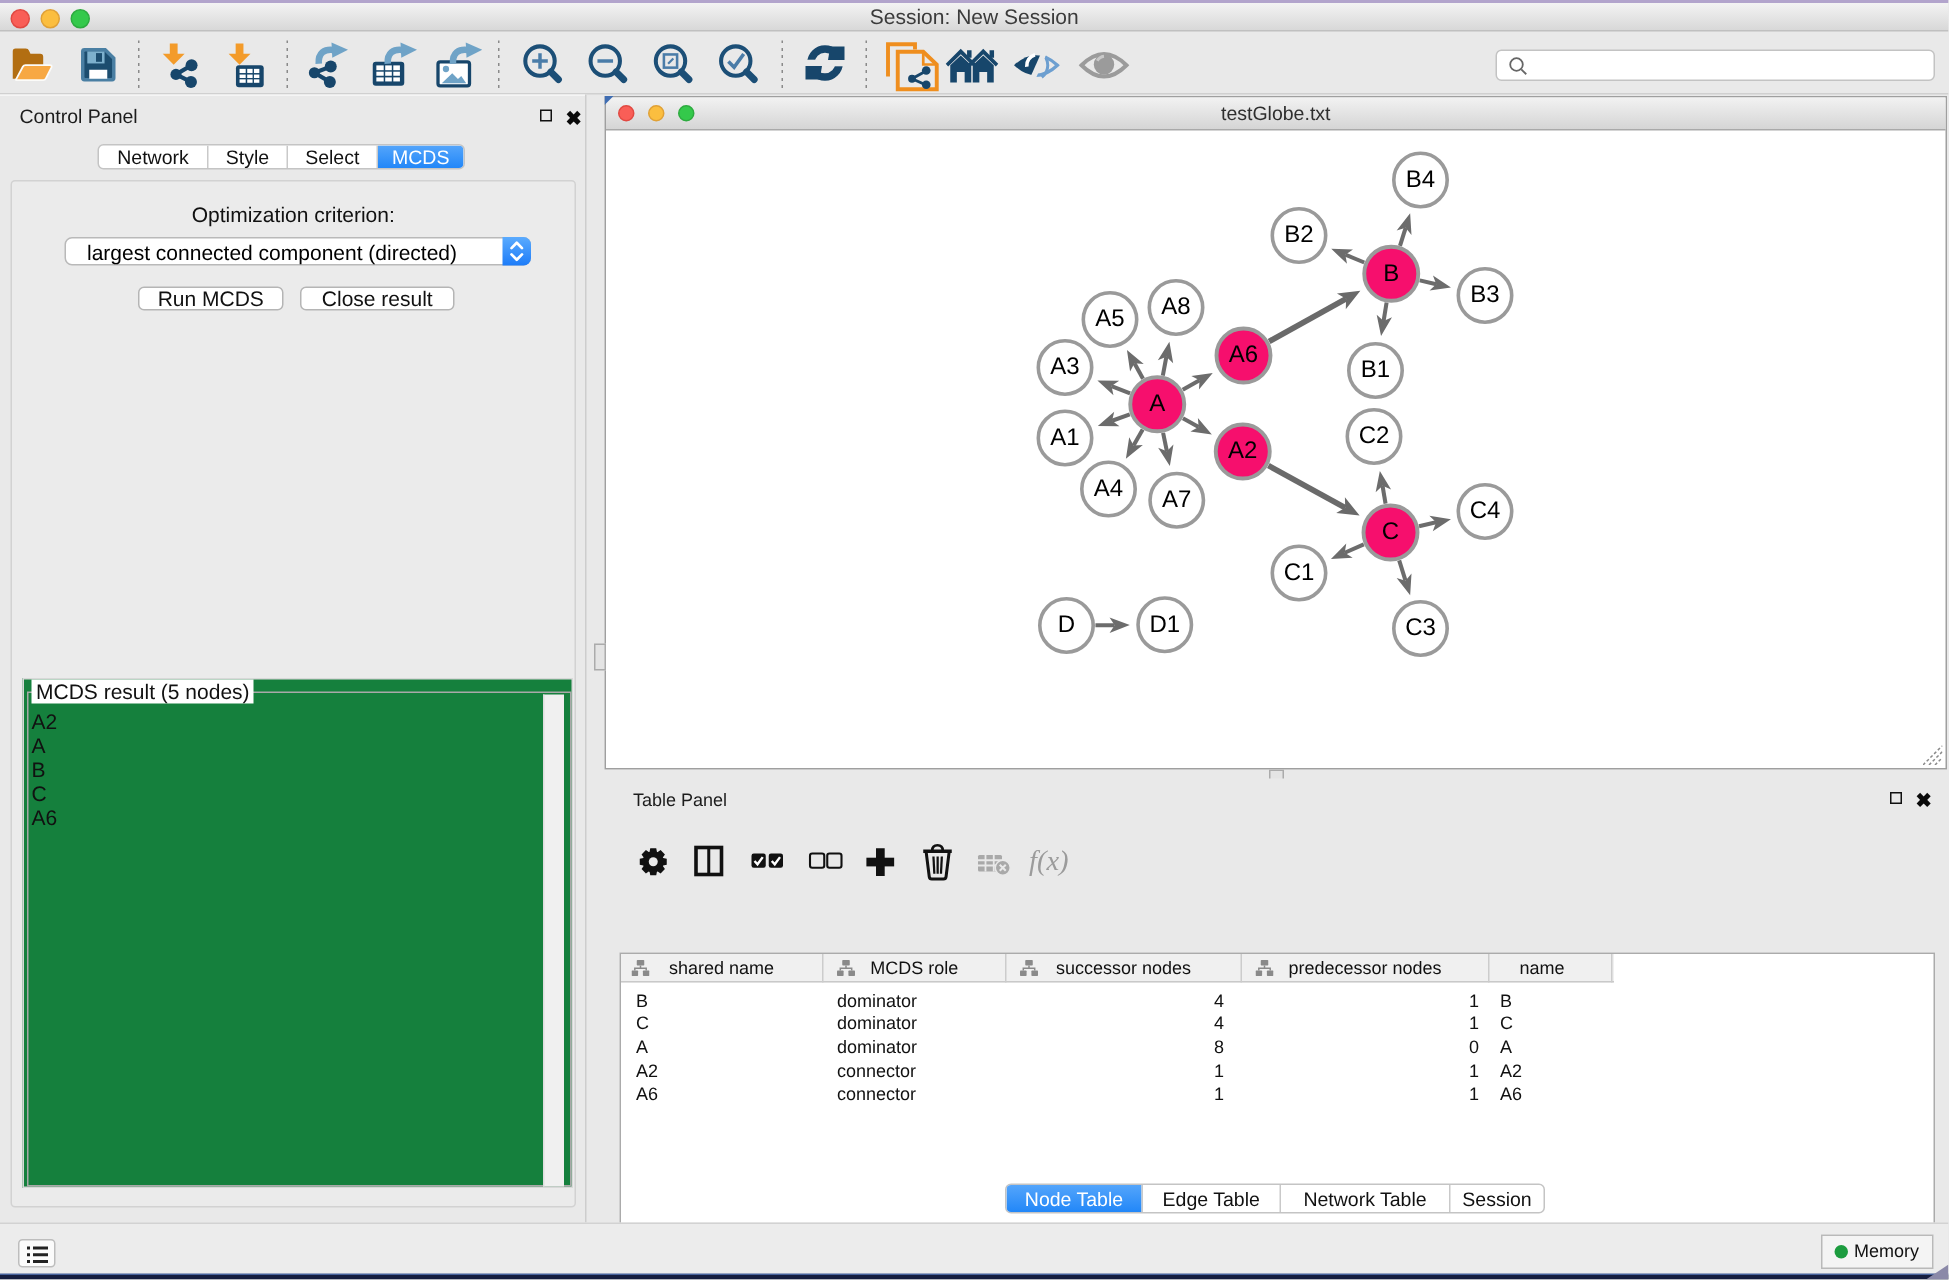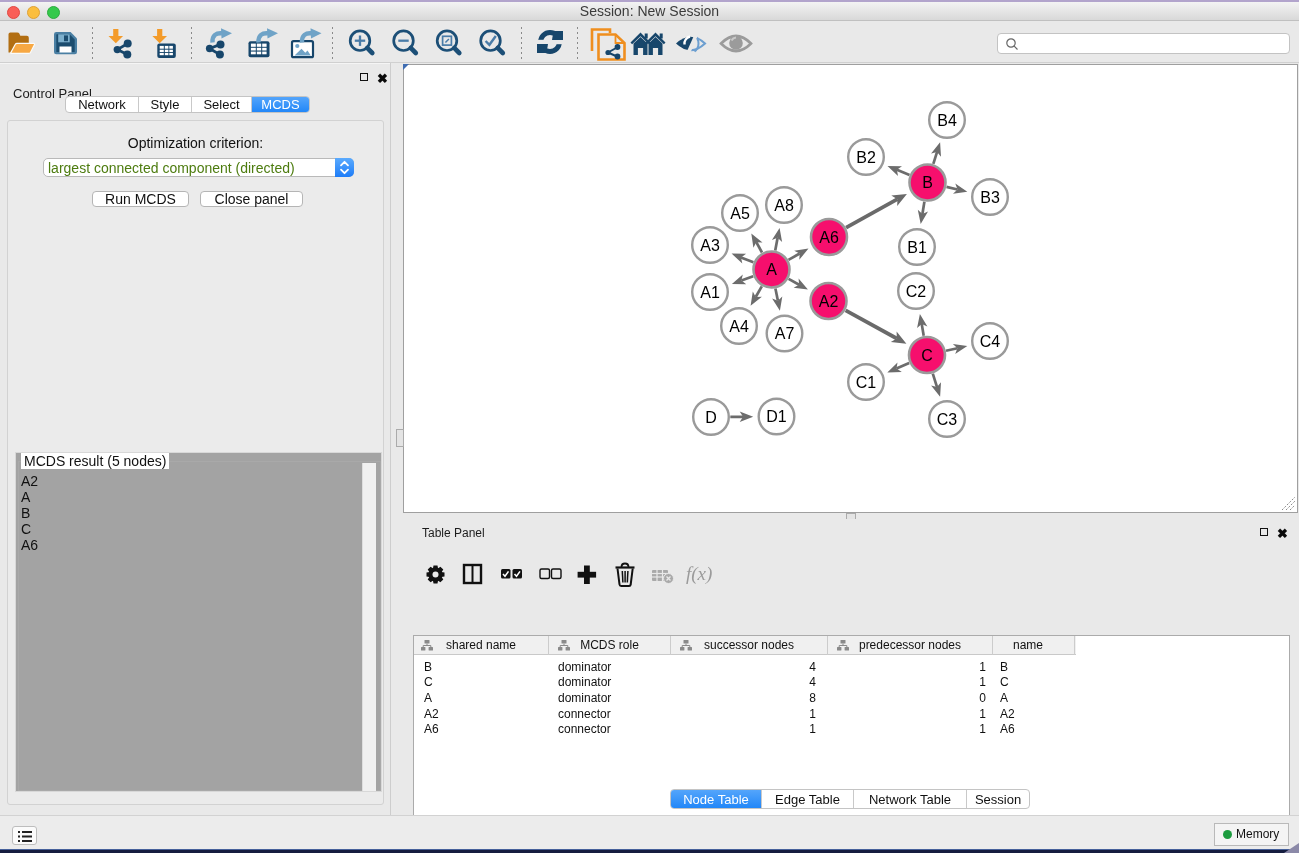--- a/index.html
+++ b/index.html
@@ -15,35 +15,35 @@
   .tl { border-radius:50%; }
   #toolbar { left:0; top:22px; width:1299px; height:41px; background:#e9e9e9; border-bottom:1px solid #d0d0d0; }
   .tsep { position:absolute; top:5px; height:32px; width:2px;
     background-image:repeating-linear-gradient(#8a8a8a 0 2px, transparent 2px 5px); background-size:1px 100%; background-repeat:no-repeat; }
   #searchbox { position:absolute; left:997px; top:11px; width:293px; height:21px; background:#fff;
     border:1px solid #c3c3c3; border-radius:4px; }
 
   
   #cpanel { left:0; top:63px; width:391px; height:752px; background:#e9e9e9; border-right:1px solid #cdcdcd; }
   #cphead { position:absolute; left:0; top:0; width:100%; height:26px; border-top:1px solid #f5f5f5; }
-  #cphead .t { position:absolute; left:13px; top:22px; font-size:13px; color:#1c1c1c; }
+  #cphead .t { position:absolute; left:13px; top:6px; font-size:13px; color:#1c1c1c; }
   .seg { position:absolute; display:flex; height:20px; border:1px solid #c4c4c4; border-radius:4px; background:#fff; overflow:hidden; }
   .seg .s { font-size:13px; color:#111; text-align:center; line-height:19px; border-right:1px solid #c9c9c9; }
   #topseg .s { line-height:16px; }
   .seg .s:last-child { border-right:none; }
   .seg .sel { background:linear-gradient(#54a5fb,#2287f8); color:#fff; }
   #cpinner { position:absolute; left:7px; top:57px; width:377px; height:685px; border:1px solid #d2d2d2; border-radius:3px; background:#ebebeb; }
   #optlabel { position:absolute; left:0; top:72px; width:391px; text-align:center; font-size:14px; color:#111; }
   #dropdown { position:absolute; left:43px; top:95px; width:311px; height:19px; background:#fff; border:1px solid #b9b9b9; border-radius:5px; }
-  #dropdown .txt { position:absolute; left:4px; top:1px; font-size:14px; color:#4d7c0f; }
+  #dropdown .txt { position:absolute; left:14px; top:1px; font-size:14px; color:#000000; }
   #dropdown .step { position:absolute; right:-1px; top:-1px; width:19px; height:19px;
     background:linear-gradient(#5babfe,#1d7cf8); border-radius:0 5px 5px 0; }
   .btn { position:absolute; height:16px; background:#fff; border:1px solid #b5b5b5; border-radius:4px;
     font-size:14px; color:#111; text-align:center; line-height:15px; }
-  #resultbox { position:absolute; left:15px; top:389px; width:367px; height:340px; background:#a3a3a3; border:1px solid #d8d8d8; }
+  #resultbox { position:absolute; left:15px; top:389px; width:367px; height:340px; background:#15803d; border:1px solid #d8d8d8; }
   #fieldset { position:absolute; left:2px; top:8px; width:363px; height:330px; border:1px solid #a9a9a9; }
   #fieldset .legend { position:absolute; left:2px; top:-9px; background:#fff; padding:0 3px; font-size:14px; color:#111; }
   #fieldset .items { position:absolute; left:2px; top:11px; font-size:14px; color:#111; line-height:16px; }
   #fieldset .sbar { position:absolute; right:4px; top:1px; width:14px; height:328px; background:#f0f0f0; border-left:1px solid #dedede; }
 
   
   #gwin { left:403px; top:64px; width:895px; height:449px; background:#fff; border:1px solid #9f9f9f; }
   #gtitle { position:absolute; left:0; top:0; width:100%; height:22px;
     background:linear-gradient(#f2f2f2,#d5d5d5); border-bottom:1px solid #a9a9a9; }
   #gtitle .title { width:100%; text-align:center; font-size:13px; color:#2e2e2e; line-height:21px; }
@@ -230,36 +230,42 @@
   <div id="dropdown">
     <div class="txt">largest connected component (directed)</div>
     <div class="step">
       <svg width="19" height="19" viewBox="0 0 19 19">
         <path d="M6 7.4 L9.5 3.8 L13 7.4" fill="none" stroke="#fff" stroke-width="1.8" stroke-linecap="round" stroke-linejoin="round"></path>
         <path d="M6 11.6 L9.5 15.2 L13 11.6" fill="none" stroke="#fff" stroke-width="1.8" stroke-linecap="round" stroke-linejoin="round"></path>
       </svg>
     </div>
   </div>
   <div class="btn" style="left:92px;top:128px;width:97px;">Run MCDS</div>
-  <div class="btn" style="left:200px;top:128px;width:103px;">Close panel</div>
+  <div class="btn" style="left:200px;top:128px;width:103px;">Close result</div>
   <div id="resultbox">
     <div id="fieldset">
       <div class="legend">MCDS result (5 nodes)</div>
       <div class="items">A2<br>A<br>B<br>C<br>A6</div>
       <div class="sbar"></div>
     </div>
   </div>
 </div>
 
 <div class="abs" id="gwin">
   <svg style="position:absolute;left:-1px;top:-1px;z-index:5" width="6" height="6" viewBox="0 0 6 6">
       <polygon points="0,0 6,0 0,6" fill="#3f6db2"></polygon>
     </svg>
   <div style="position:absolute;left:-8px;top:364px;width:8px;height:18px;background:#e4e4e4;border:1px solid #ababab;"></div>
   <div style="position:absolute;left:442px;top:448px;width:10px;height:8px;background:#e4e4e4;border:1px solid #ababab;"></div>
+  <div id="gtitle">
+    <div class="title">testGlobe.txt</div>
+    <div class="abs tl" style="left:7.5px;top:4.5px;width:11.5px;height:11.5px;background:#f95e57;border:1px solid #e14942;"></div>
+    <div class="abs tl" style="left:27.5px;top:4.5px;width:11.5px;height:11.5px;background:#fbbe3f;border:1px solid #e0a136;"></div>
+    <div class="abs tl" style="left:47.5px;top:4.5px;width:11.5px;height:11.5px;background:#34c94b;border:1px solid #2dab3f;"></div>
+  </div>
   <svg id="gsvg" style="position:absolute;left:0;top:0" width="893" height="447" viewBox="0 0 893 447">
 <line x1="349.2" y1="211.2" x2="337.4" y2="215.5" stroke="#6c6c6c" stroke-width="2.7"></line>
 <polygon points="327.9,219.0 338.8,209.5 337.4,215.5 342.3,219.2" fill="#6c6c6c"></polygon>
 <line x1="349.4" y1="197.3" x2="337.0" y2="192.4" stroke="#6c6c6c" stroke-width="2.7"></line>
 <polygon points="327.6,188.6 342.1,188.8 337.0,192.4 338.3,198.5" fill="#6c6c6c"></polygon>
 <line x1="357.8" y1="221.4" x2="351.7" y2="232.0" stroke="#6c6c6c" stroke-width="2.7"></line>
 <polygon points="346.6,240.8 348.8,226.5 351.7,232.0 357.9,231.7" fill="#6c6c6c"></polygon>
 <line x1="358.0" y1="187.5" x2="352.3" y2="177.2" stroke="#6c6c6c" stroke-width="2.7"></line>
 <polygon points="347.3,168.4 358.5,177.6 352.3,177.2 349.4,182.7" fill="#6c6c6c"></polygon>
 <line x1="371.4" y1="223.6" x2="373.9" y2="235.8" stroke="#6c6c6c" stroke-width="2.7"></line>

